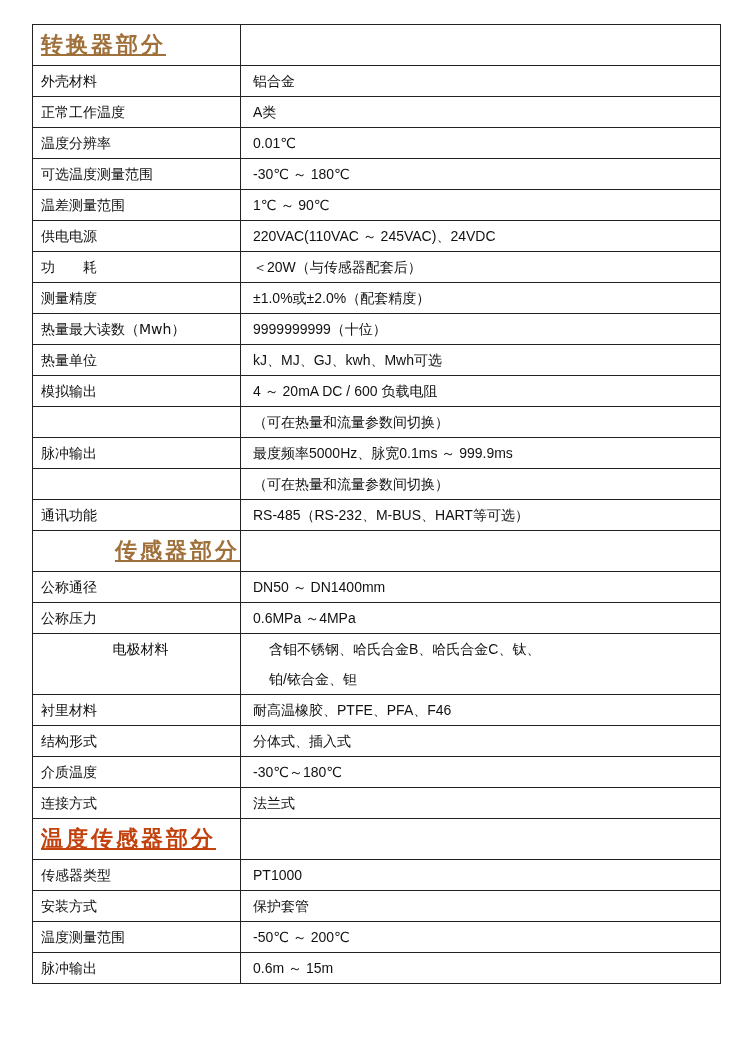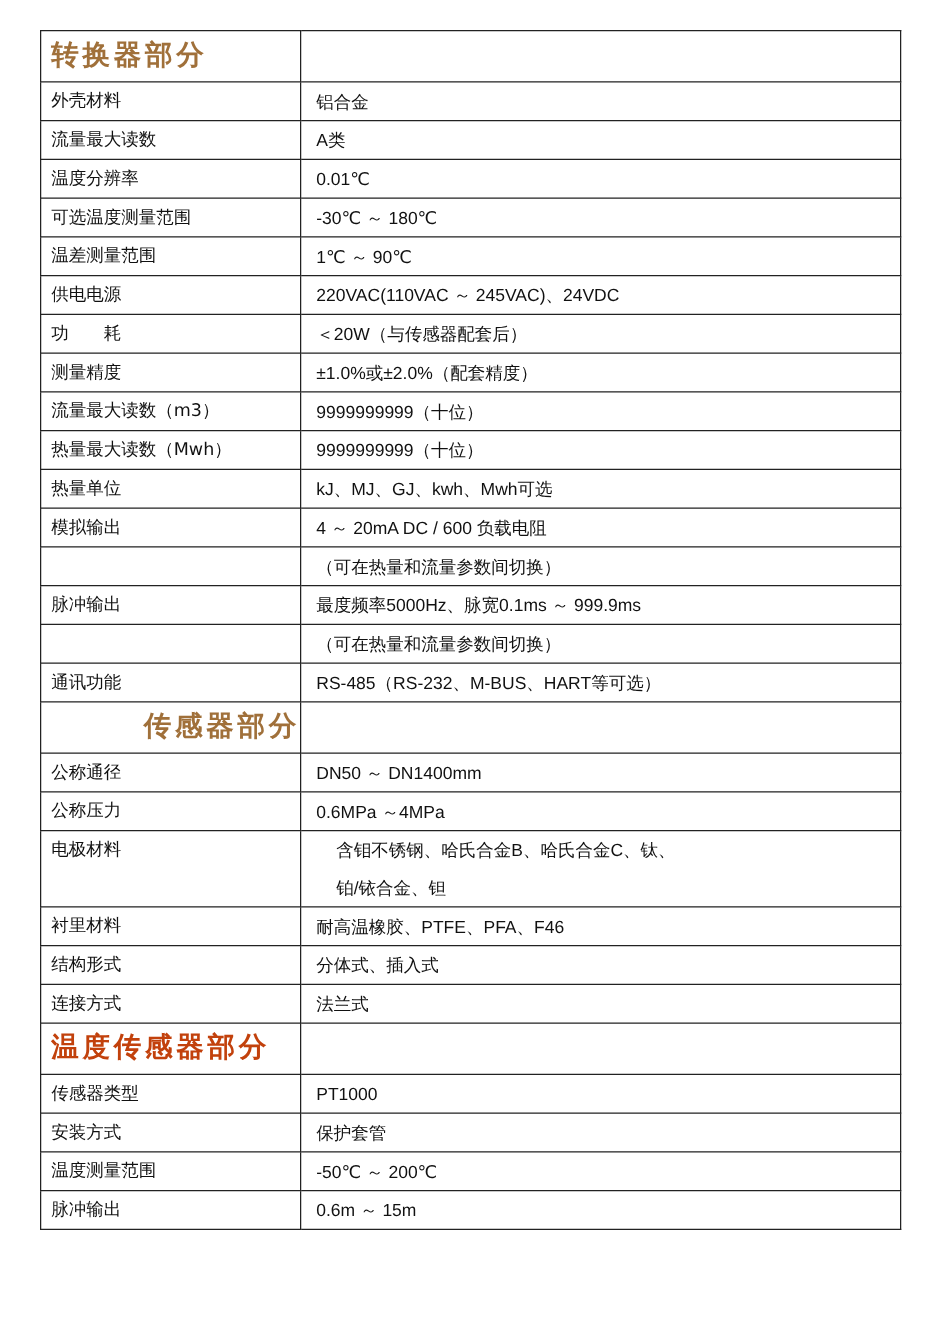--- a/index.html
+++ b/index.html
@@ -3,21 +3,21 @@
 <meta charset="utf-8">
 <style>
   html,body{margin:0;padding:0;background:#fff;}
   body{width:750px;height:1056px;position:relative;overflow:hidden;font-family:"DejaVu Sans","Liberation Sans",sans-serif;color:#111;}
   table{position:absolute;left:32px;top:24px;width:688px;border-collapse:collapse;table-layout:fixed;}
   col.c1{width:208px;} col.c2{width:480px;}
   td{border:1px solid #222;padding:0 0 0 10px;font-size:14px;height:30px;line-height:30px;vertical-align:middle;white-space:nowrap;}
   td.label{padding-left:8px;}
   td.value{padding-left:12px;font-family:"Liberation Sans","DejaVu Sans",sans-serif;font-size:14px;margin-left:23px;}
   tr.section td{height:40px;}
-  td.section-title{font-size:22px;letter-spacing:3px;font-weight:bold;padding-left:8px;}
+  td.section-title{font-size:22px;letter-spacing:3px;font-weight:bold;padding-left:8px;text-decoration:underline;}
   tr.tall td{height:60px;}
   td.multi{line-height:30px;white-space:normal;padding-left:28px;}
 </style>
 </head>
 <body>
 
 <table>
   <colgroup>
       <col class="c1">
       <col class="c2">
@@ -25,21 +25,21 @@
   <tbody id="tbody">
       <tr class="section">
         <td class="section-title" style="color: rgb(160, 112, 58);">转换器部分</td>
         <td></td>
       </tr>
       <tr>
         <td class="label">外壳材料</td>
         <td class="value"> 铝合金</td>
       </tr>
       <tr>
-        <td class="label">流量最大读数</td>
+        <td class="label">正常工作温度</td>
         <td class="value"> A类</td>
       </tr>
       <tr>
         <td class="label">温度分辨率</td>
         <td class="value"> 0.01℃</td>
       </tr>
       <tr>
         <td class="label">可选温度测量范围</td>
         <td class="value"> -30℃ ～ 180℃</td>
       </tr>
@@ -51,24 +51,20 @@
         <td class="label">供电电源</td>
         <td class="value">220VAC(110VAC ～ 245VAC)、24VDC</td>
       </tr>
       <tr>
         <td class="label">功　　耗</td>
         <td class="value">＜20W（与传感器配套后）</td>
       </tr>
       <tr>
         <td class="label">测量精度</td>
         <td class="value">±1.0%或±2.0%（配套精度）</td>
-      </tr>
-      <tr>
-        <td class="label">流量最大读数（m3）</td>
-        <td class="value">9999999999（十位）</td>
       </tr>
       <tr>
         <td class="label">热量最大读数（Mwh）</td>
         <td class="value">9999999999（十位）</td>
       </tr>
       <tr>
         <td class="label">热量单位</td>
         <td class="value">kJ、MJ、GJ、kwh、Mwh可选</td>
       </tr>
       <tr>
@@ -97,33 +93,37 @@
       </tr>
       <tr>
         <td class="label">公称通径</td>
         <td class="value">DN50 ～ DN1400mm</td>
       </tr>
       <tr>
         <td class="label">公称压力</td>
         <td class="value">0.6MPa ～4MPa</td>
       </tr>
       <tr class="tall">
-        <td class="label" style="vertical-align: top;">电极材料</td>
+        <td class="label" style="vertical-align: top; text-align: center;">电极材料</td>
         <td class="value multi">
           <div>含钼不锈钢、哈氏合金B、哈氏合金C、钛、</div>
           <div>铂/铱合金、钽</div>
         </td>
       </tr>
       <tr>
         <td class="label">衬里材料</td>
         <td class="value">耐高温橡胶、PTFE、PFA、F46</td>
       </tr>
       <tr>
         <td class="label">结构形式</td>
         <td class="value">分体式、插入式</td>
+      </tr>
+      <tr>
+        <td class="label">介质温度</td>
+        <td class="value">-30℃～180℃</td>
       </tr>
       <tr>
         <td class="label">连接方式</td>
         <td class="value">法兰式</td>
       </tr>
       <tr class="section">
         <td class="section-title" style="color: #c2410c;">温度传感器部分</td>
         <td></td>
       </tr>
       <tr>

